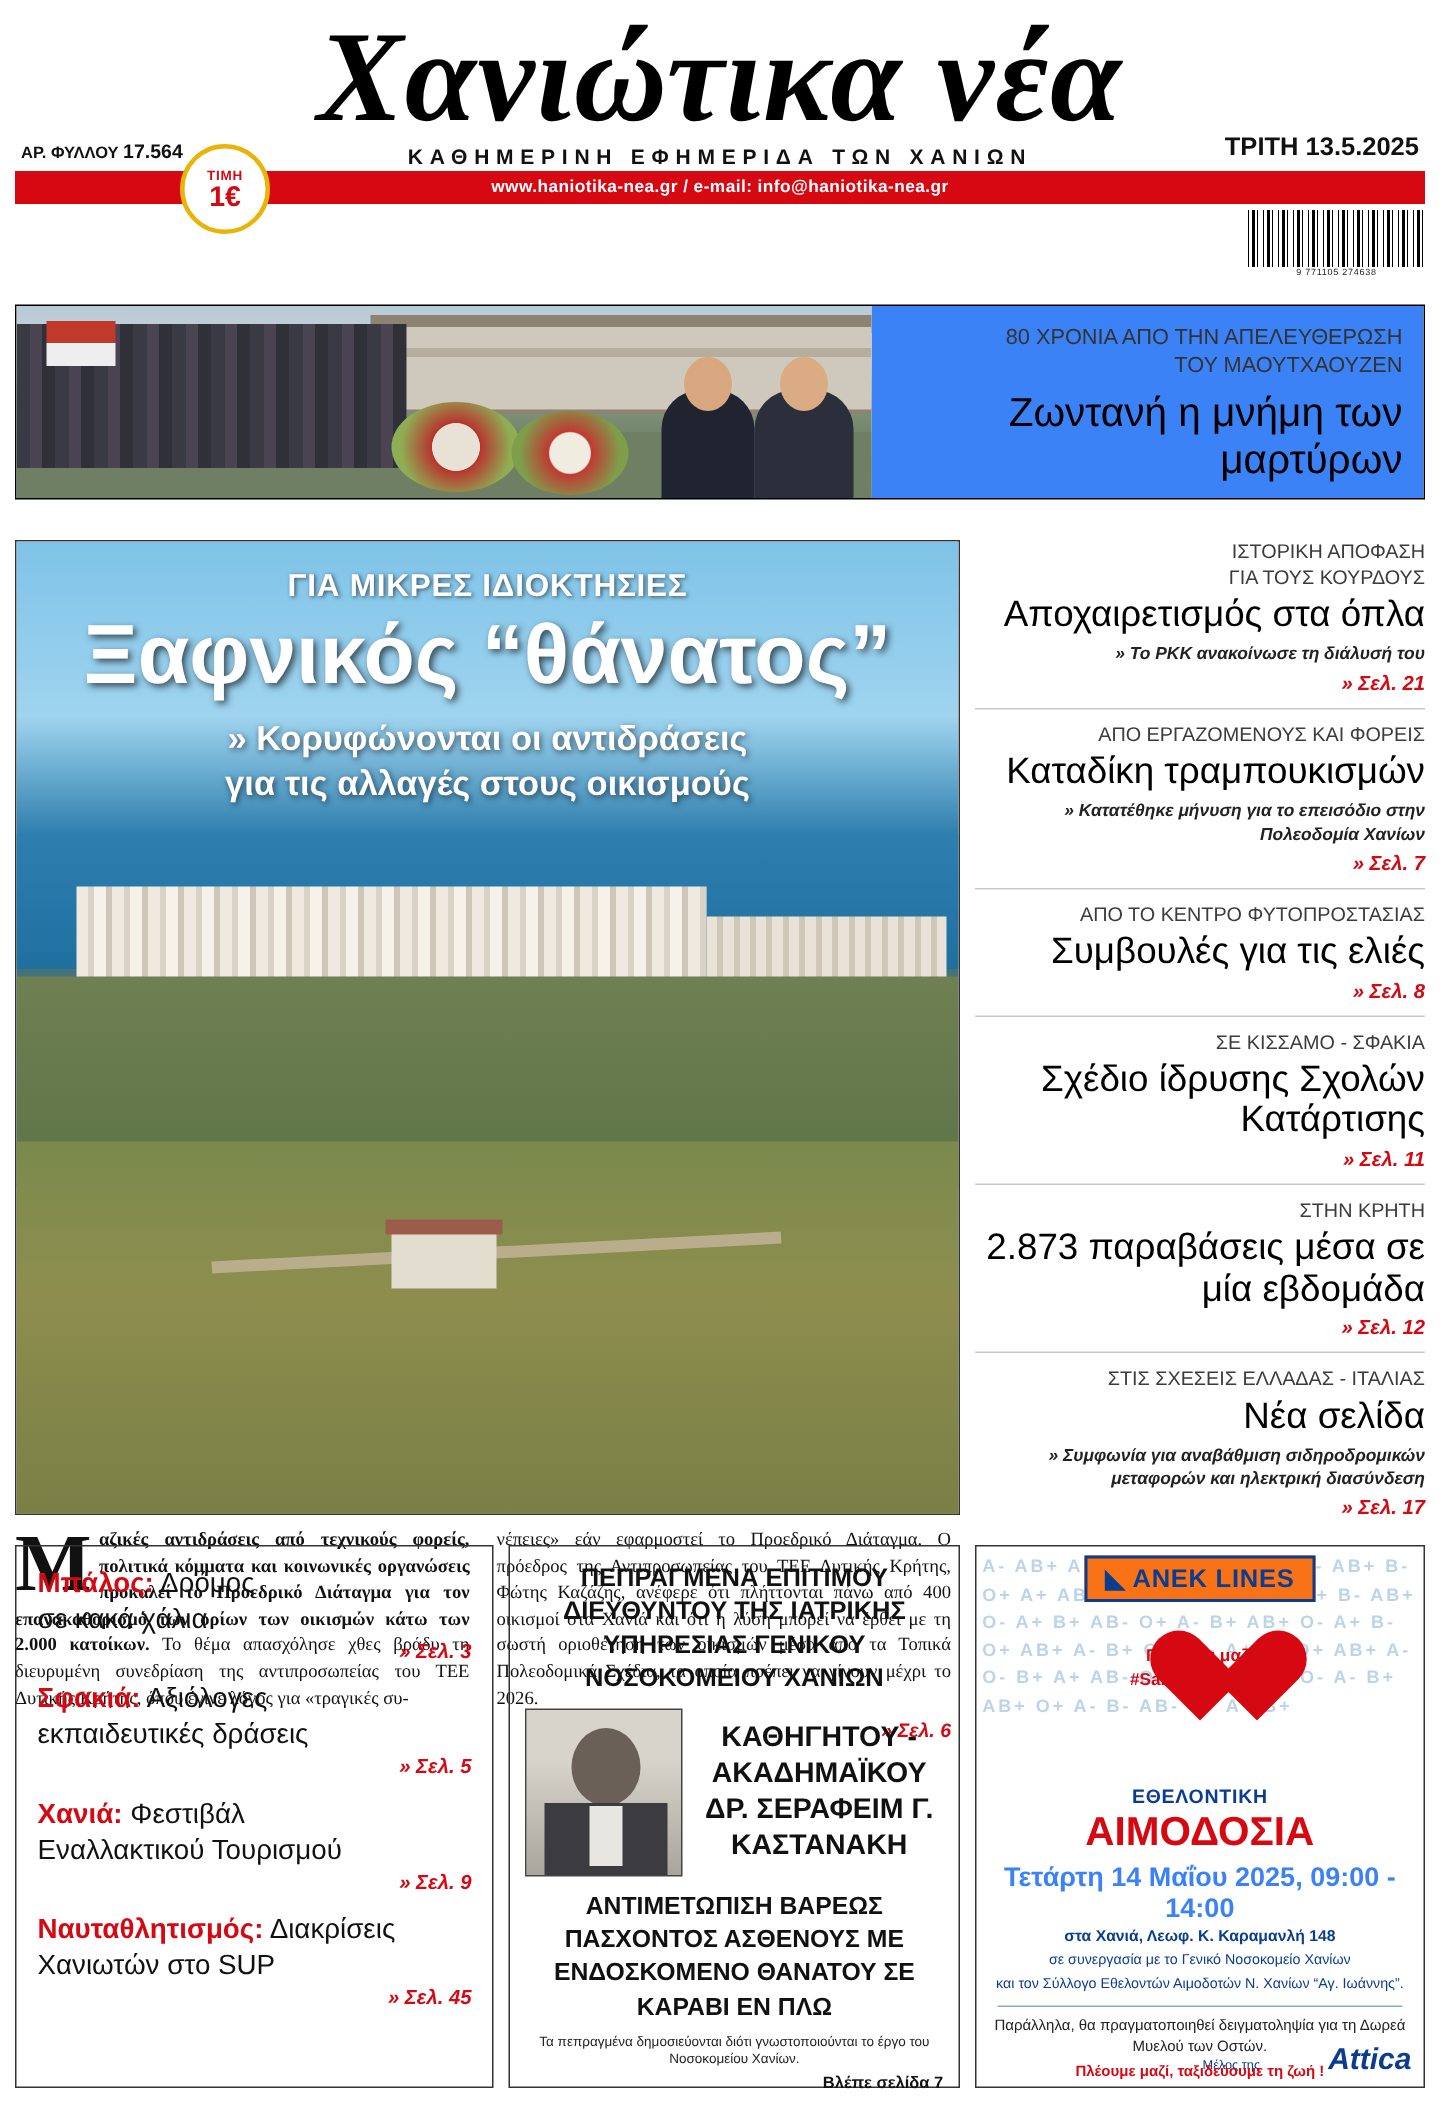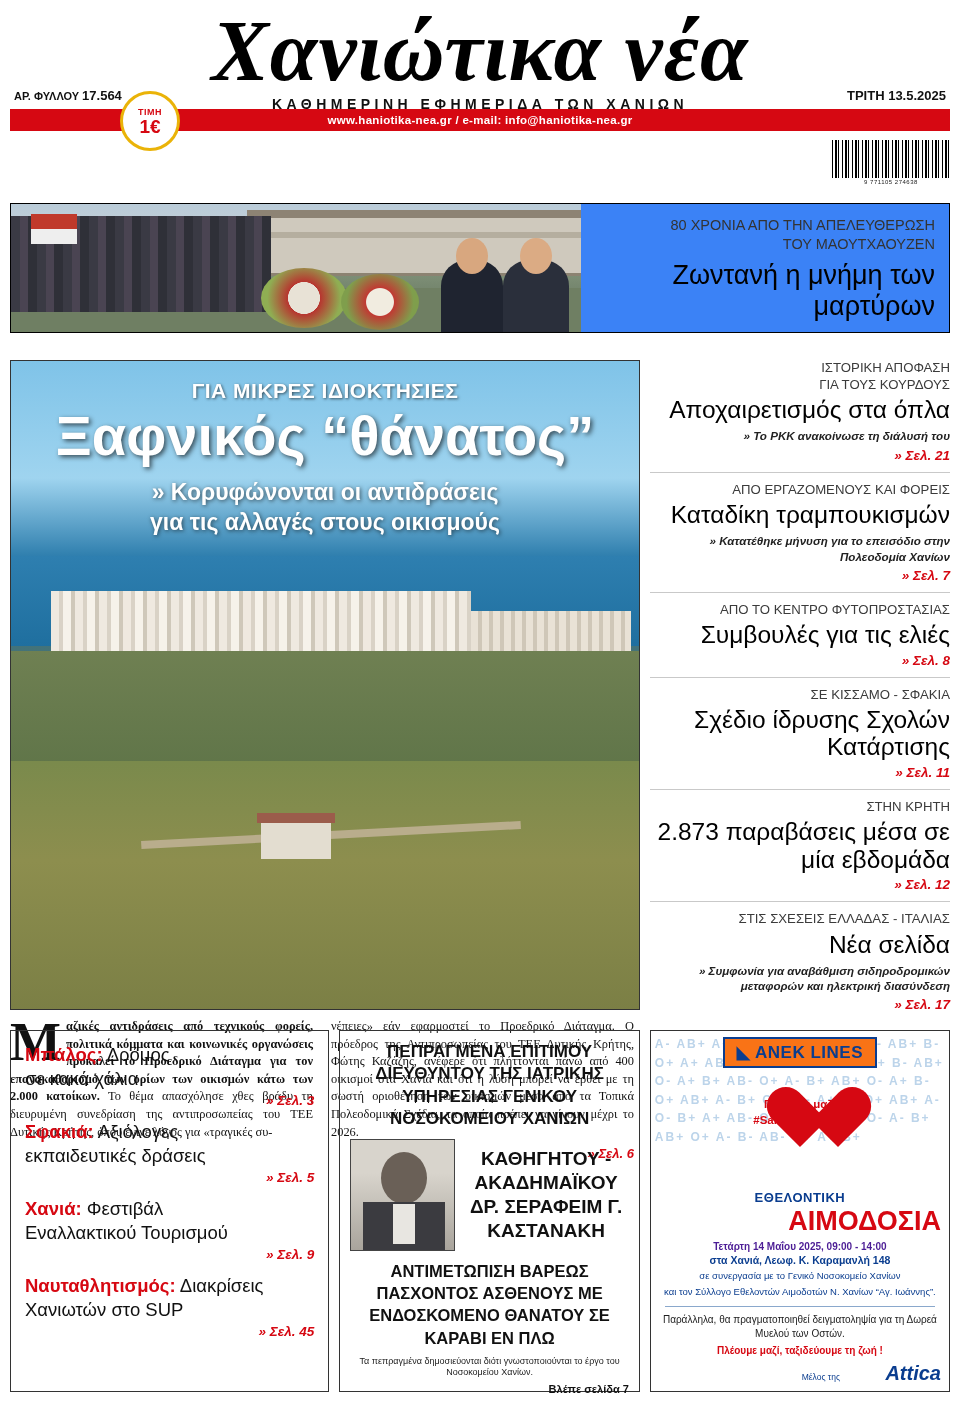--- a/index.html
+++ b/index.html
@@ -34,21 +34,21 @@
     color: #111;
   }
   .masthead-row {
     display: flex; align-items: flex-end; justify-content: space-between;
     margin-top: -24px;
     padding: 0 4px;
   }
   .issue-no { font-size: 11px; font-weight: bold; color: #111; white-space: nowrap; }
   .issue-no b { font-size: 13px; }
   .date-no { font-size: 11px; font-weight: bold; color: #111; white-space: nowrap; }
-  .date-no b { font-size: 13px; }
+  .date-no b { font-size: 17px; }
 
   .redbar {
     margin-top: 6px;
     height: 22px;
     background: #d60812;
     display: flex; align-items: center; justify-content: center;
     position: relative;
   }
   .redbar-text { color: #fff; font-size: 11.5px; font-weight: bold; letter-spacing: .3px; }
   .price-badge {
@@ -183,22 +183,22 @@
   .ad-inner { position: relative; z-index: 2; padding: 6px 8px; text-align: center; }
   .anek { background: #f97316; border: 2px solid #0a3d8f; display: inline-block; padding: 3px 12px; }
   .anek-txt { color: #0a3d8f; font-size: 17px; font-weight: bold; letter-spacing: .5px; }
   .anek-txt:before { content: "◣ "; color: #0a3d8f; }
   .ad-slogan { color: #d60812; font-size: 11.5px; font-weight: bold; margin-top: 28px; line-height:1.4; }
   .heart { position: absolute; left: 112px; top: 58px; width: 74px; height: 70px; z-index: 1; }
   .heart:before, .heart:after { content:""; position:absolute; width:38px; height:58px; background:#d60812; border-radius:38px 38px 0 0; top:0; }
   .heart:before { left:37px; transform: rotate(-45deg); transform-origin: 0 100%; }
   .heart:after { left:37px; transform: rotate(45deg); transform-origin: 100% 100%; }
   .ad-title { color: #0a3d8f; font-size: 13px; font-weight: bold; margin-top: 62px; letter-spacing: .5px; }
-  .ad-big { color: #d60812; font-size: 27px; font-weight: bold; line-height: 1.05; margin-top: 2px; text-align: right; }
-  .ad-when { color: #4c1d95; font-size: 10px; font-weight: bold; margin-top: 5px; }
+  .ad-big { color: #d60812; font-size: 27px; font-weight: bold; line-height: 1.05; margin-top: 2px; }
+  .ad-when { color: #3b82f6; font-size: 18px; font-weight: bold; margin-top: 5px; }
   .ad-where { color: #0a3d8f; font-size: 10.5px; font-weight: bold; margin-top: 2px; }
   .ad-org { color: #0a3d8f; font-size: 9.5px; line-height: 1.35; margin-top: 4px; }
   .ad-sep { border-top: 1px solid #8aa8cc; margin: 7px 6px 0 6px; }
   .ad-note { color: #222; font-size: 10px; line-height: 1.4; margin-top: 6px; }
   .ad-note2 { color: #d60812; font-size: 10px; font-weight: bold; margin-top: 4px; }
   .attica { position: absolute; right: 8px; bottom: 6px; color: #0a3d8f; font-size: 8.5px; text-align: right; }
   .attica b { font-size: 20px; font-style: italic; margin-left: 43px; }
 </style>
 </head>
 <body>

